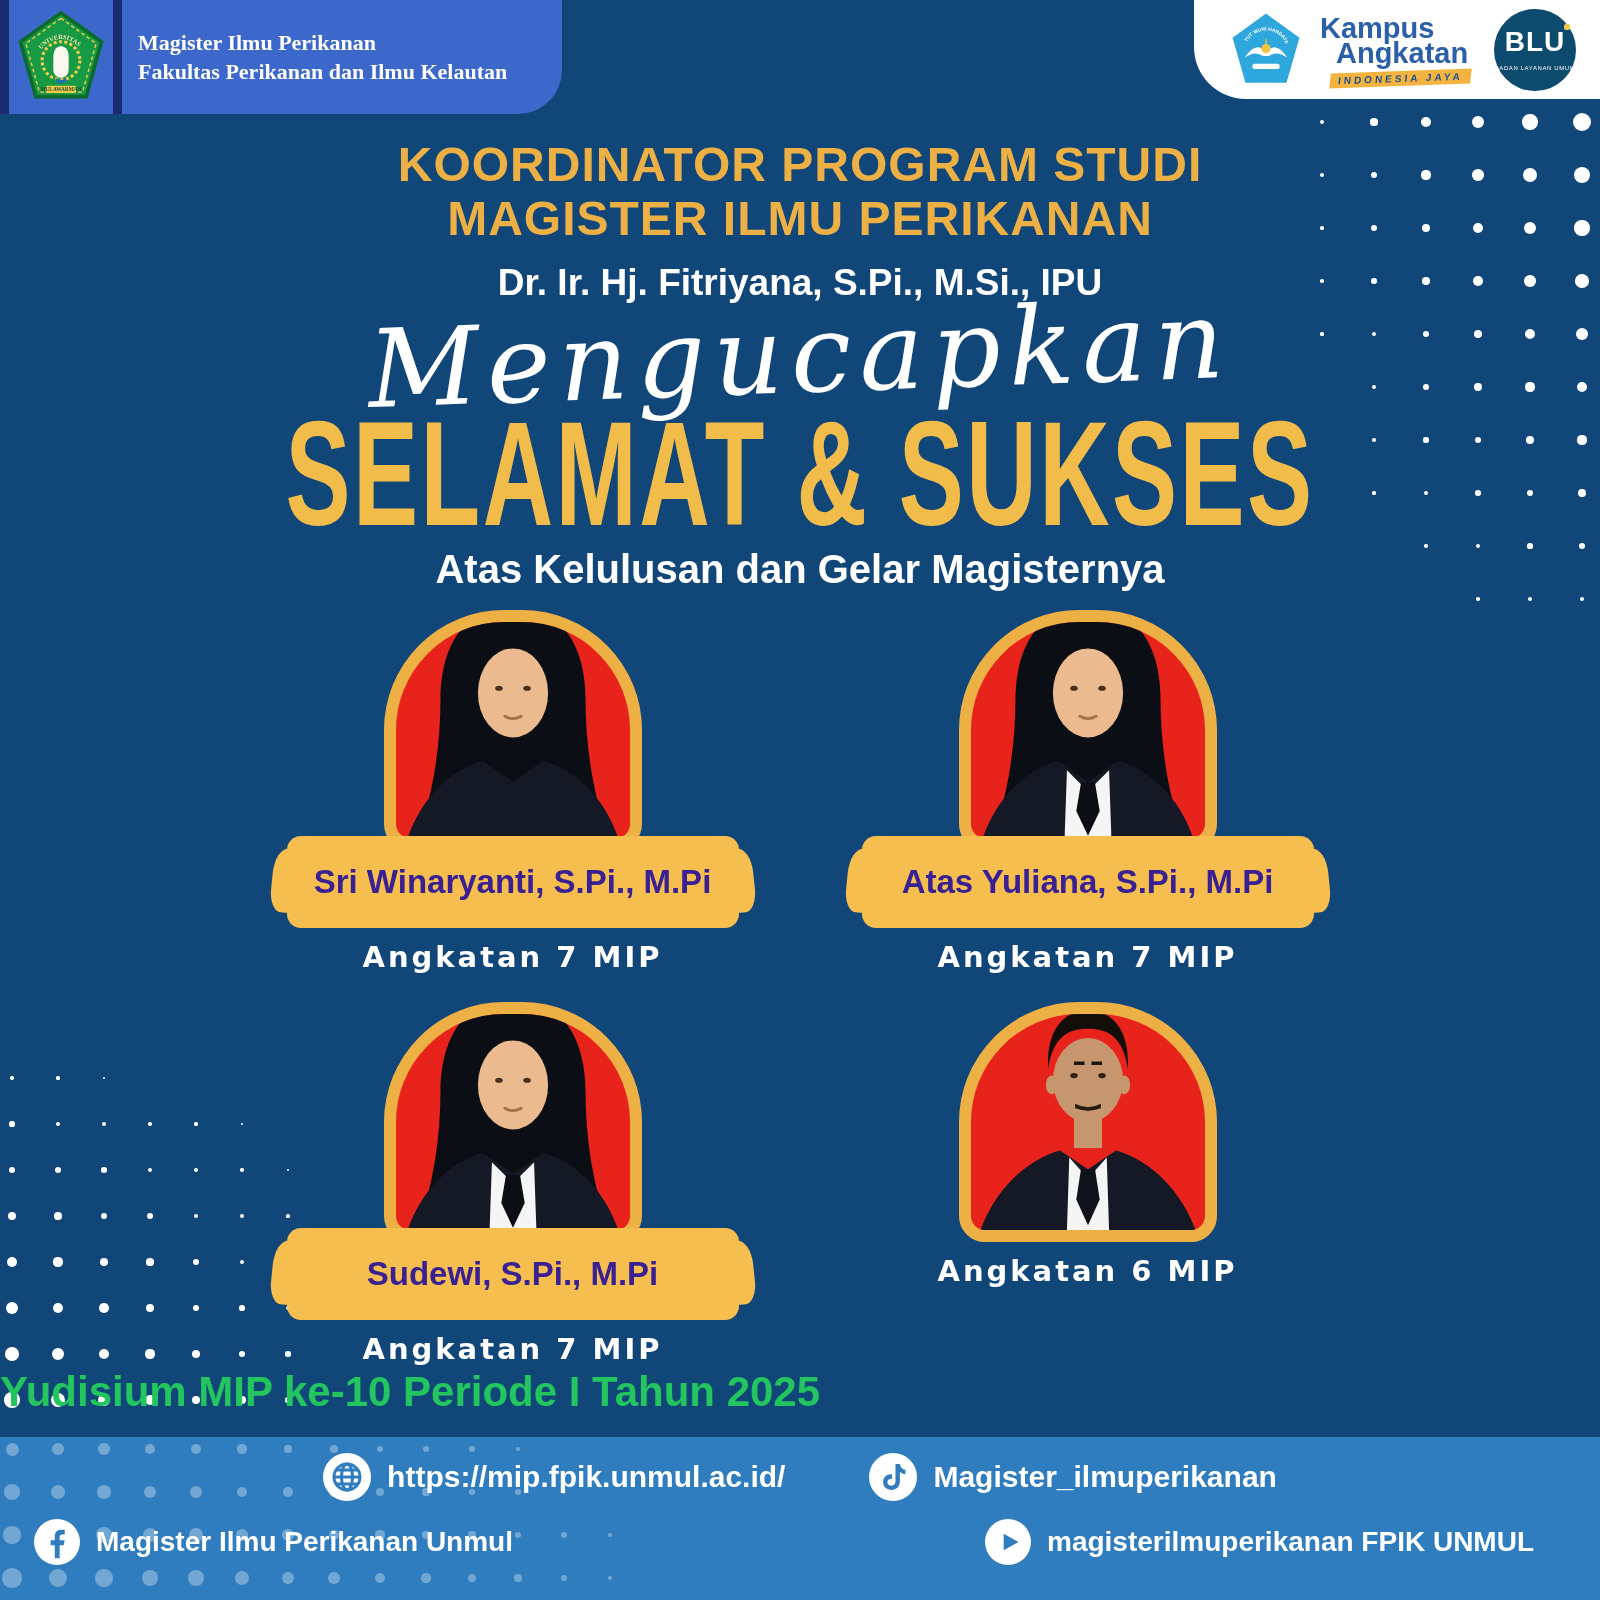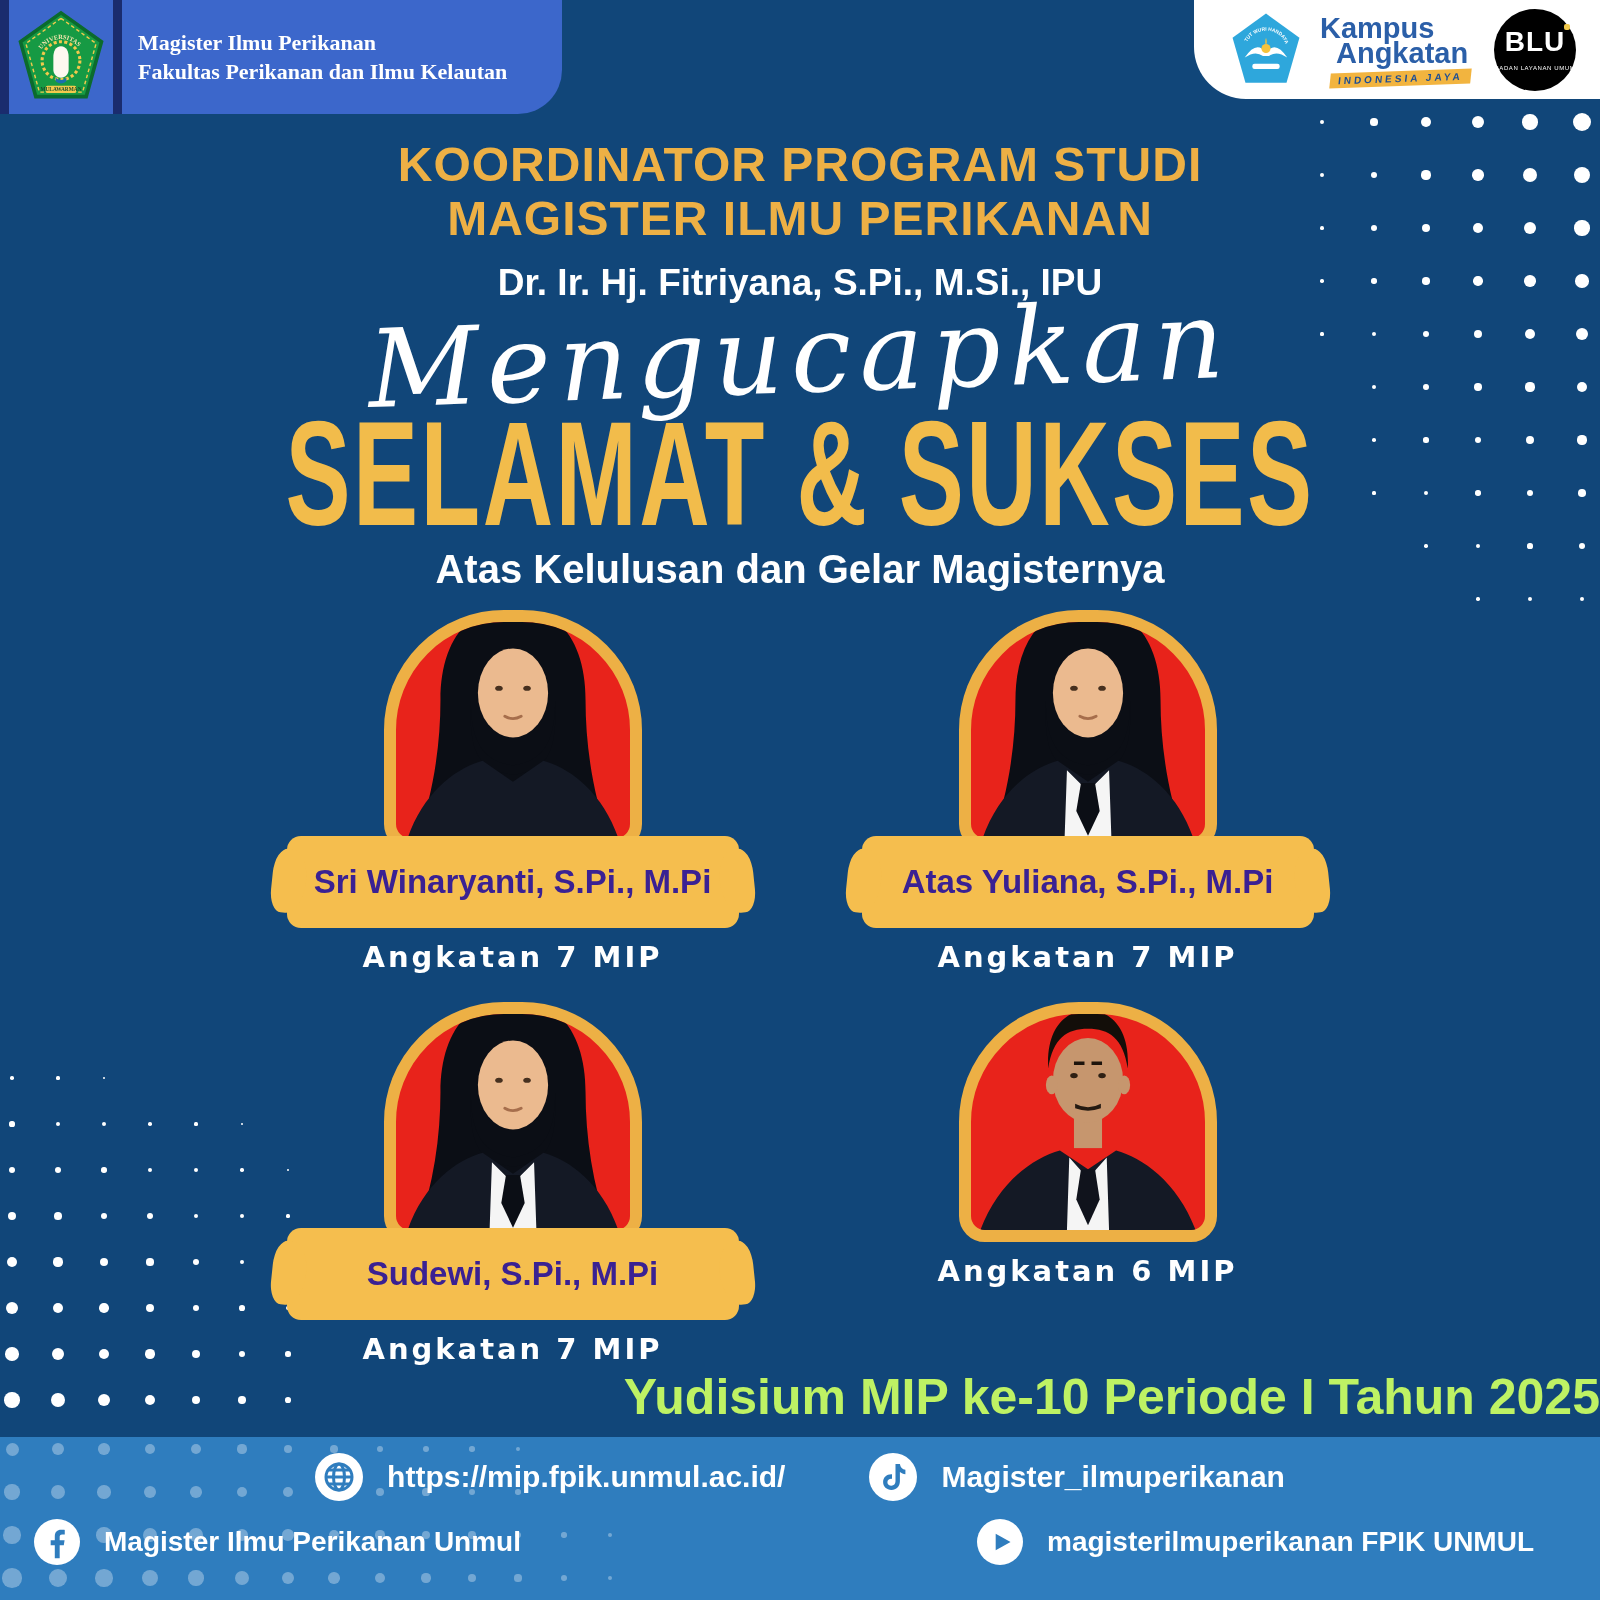--- a/index.html
+++ b/index.html
@@ -37,21 +37,21 @@
   }
   .km{position:relative; width:158px;}
   .km1,.km2{font-weight:bold; font-size:29px; color:#2B5FA8; line-height:1; letter-spacing:0;}
   .km2{margin-top:-4px; margin-left:16px;}
   .km-ribbon{
     margin-top:2px; margin-left:10px; display:inline-block; background:#F2B43F;
     color:#1d4e94; font-size:10px; font-weight:bold; letter-spacing:3px;
     padding:2px 8px; transform:rotate(-2deg) skewX(-8deg);
   }
   .blu-circle{
-    width:82px; height:82px; border-radius:50%; background:#000000;
+    width:82px; height:82px; border-radius:50%; background:#0c4a6e;
     display:flex; flex-direction:column; align-items:center; justify-content:center;gap:7px;
   }
   .blu-word{color:#fff; font-weight:bold; font-size:28px; letter-spacing:1px; line-height:1; position:relative;}
   .blu-mark{position:absolute; right:-5px; top:-4px; width:6px; height:6px; background:#F2C94C; border-radius:2px;}
   .blu-sub{color:#fff; font-size:6px; letter-spacing:0.6px; margin-top:2px; white-space:nowrap;}
 
   
   .t-main{
     left:0; top:138px; width:100%; text-align:center; color:var(--gold);
     font-weight:bold; font-size:48px; line-height:54px; letter-spacing:1px;
@@ -90,29 +90,29 @@
   .banner::after{
     content:""; position:absolute; right:-15px; top:13px; width:34px; height:64px;
     background:var(--banner); border-radius:55% 45% 40% 60%; transform:rotate(-6deg);
   }
   .gname{font-size:33px; font-weight:bold; color:var(--purple); white-space:nowrap;}
   .cohort{
     margin-top:12px; text-align:center; color:#fff; font-weight:bold; font-size:29px;
     letter-spacing:3px; font-family:"DejaVu Sans", sans-serif;
   }
 
-  .t-event{left:0; top:1368px; width:100%; text-align:right; color:#bef264; font-weight:bold; font-size:50px;}
+  .t-event{left:0; top:1368px; width:100%; text-align:left; color:#22c55e; font-weight:bold; font-size:42px;}
 
   
   .footer{left:0; top:1437px; width:100%; height:163px; background:var(--band);}
   .f-dots{position:absolute; inset:0; z-index:0; pointer-events:none;}
   .f-row{position:absolute; left:0; width:100%; z-index:1; display:flex; align-items:center;}
   .f-row1{top:16px; justify-content:center; gap:84px;}
   .f-row2{top:82px; justify-content:space-between; padding:0 66px 0 34px; box-sizing:border-box;}
-  .f-item{display:flex; align-items:center; gap:24px; color:#fff; font-weight:bold; font-size:30px; white-space:nowrap;}
+  .f-item{display:flex; align-items:center; gap:16px; color:#fff; font-weight:bold; font-size:30px; white-space:nowrap;}
   .f-row2 .f-item{font-size:28px;}
   .f-icon{display:flex;}
 </style>
 </head>
 <body>
 
 <div class="canvas">
 
   <div class="dots" id="dots-main">
       <span class="dot" style="left: 1319.75px; top: 119.75px; width: 4.5px; height: 4.5px;"></span>

